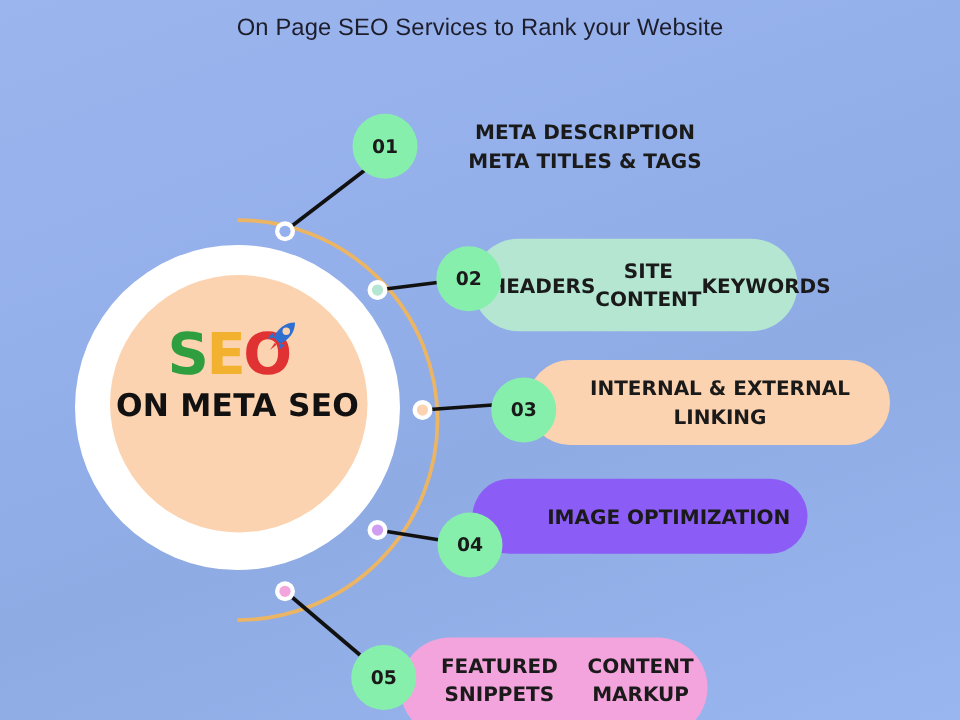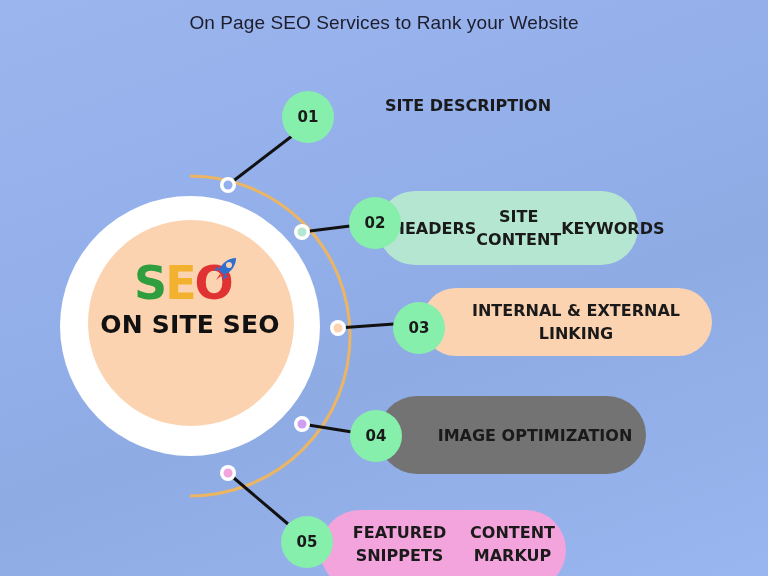--- a/index.html
+++ b/index.html
@@ -56,21 +56,21 @@
 <div class="title">On Page SEO Services to Rank your Website</div>
 
 <div class="pill" style="left:378px; top:191px; width:260px; height:74px; background:#b4e6d2; padding-left:40px; box-sizing:border-box;">
   <span>HEADERS</span>
   <span>SITE CONTENT</span>
   <span>KEYWORDS</span>
 </div>
 <div class="pill" style="left:422px; top:288px; width:290px; height:68px; background:#fcd3b0; padding-left:18px; box-sizing:border-box;">
   <span>INTERNAL &amp; EXTERNAL LINKING</span>
 </div>
-<div class="pill" style="left:378px; top:396px; width:268px; height:78px; background:#737373; padding-left:46px; box-sizing:border-box;">
+<div class="pill" style="left:378px; top:383px; width:268px; height:60px; background:#8b5cf6; padding-left:46px; box-sizing:border-box;">
   <span>IMAGE OPTIMIZATION</span>
 </div>
 <div class="pill" style="left:320px; top:510px; width:246px; height:80px; background:#f4a4dc; padding-left:20px; padding-bottom:12px; box-sizing:border-box;">
   <span>FEATURED SNIPPETS</span>
   <span>CONTENT MARKUP</span>
 </div>
 
 <div class="center-outer"></div>
 <div class="center-inner"></div>
 
@@ -112,23 +112,24 @@
     <span>O</span>
     <svg width="30" height="30" viewBox="0 0 30 30" style="position:absolute; right:-8px; top:-2px;">
       <path d="M26 4 C18 4 12 9 9 16 L14 21 C21 18 26 12 26 4 Z" fill="#2f6fd0"></path>
       <circle cx="19" cy="11" r="3" fill="#fcd3b0"></circle>
       <path d="M9 16 L4 17 L8 12 Z" fill="#2f6fd0"></path>
       <path d="M14 21 L13 26 L18 22 Z" fill="#2f6fd0"></path>
       <path d="M10 20 L6 26 L11 22 Z" fill="#e03232"></path>
     </svg>
   </span>
 </div>
-<div class="center-label">ON SITE SEO</div>
+<div class="center-label">ON META SEO</div>
 
 <div class="num" style="left:282px; top:91px;">01</div>
 <div class="num" style="left:349px; top:197px;">02</div>
 <div class="num" style="left:393px; top:302px;text-align:center;">03</div>
 <div class="num" style="left:350px; top:410px;">04</div>
 <div class="num" style="left:281px; top:516px;">05</div>
 
 <div class="item-text" style="left:366px; top:94px; width:204px;">
-  <div>SITE DESCRIPTION</div>
+  <div>META DESCRIPTION</div>
+  <div>META TITLES &amp; TAGS</div>
 </div>
 
 </body></html>

